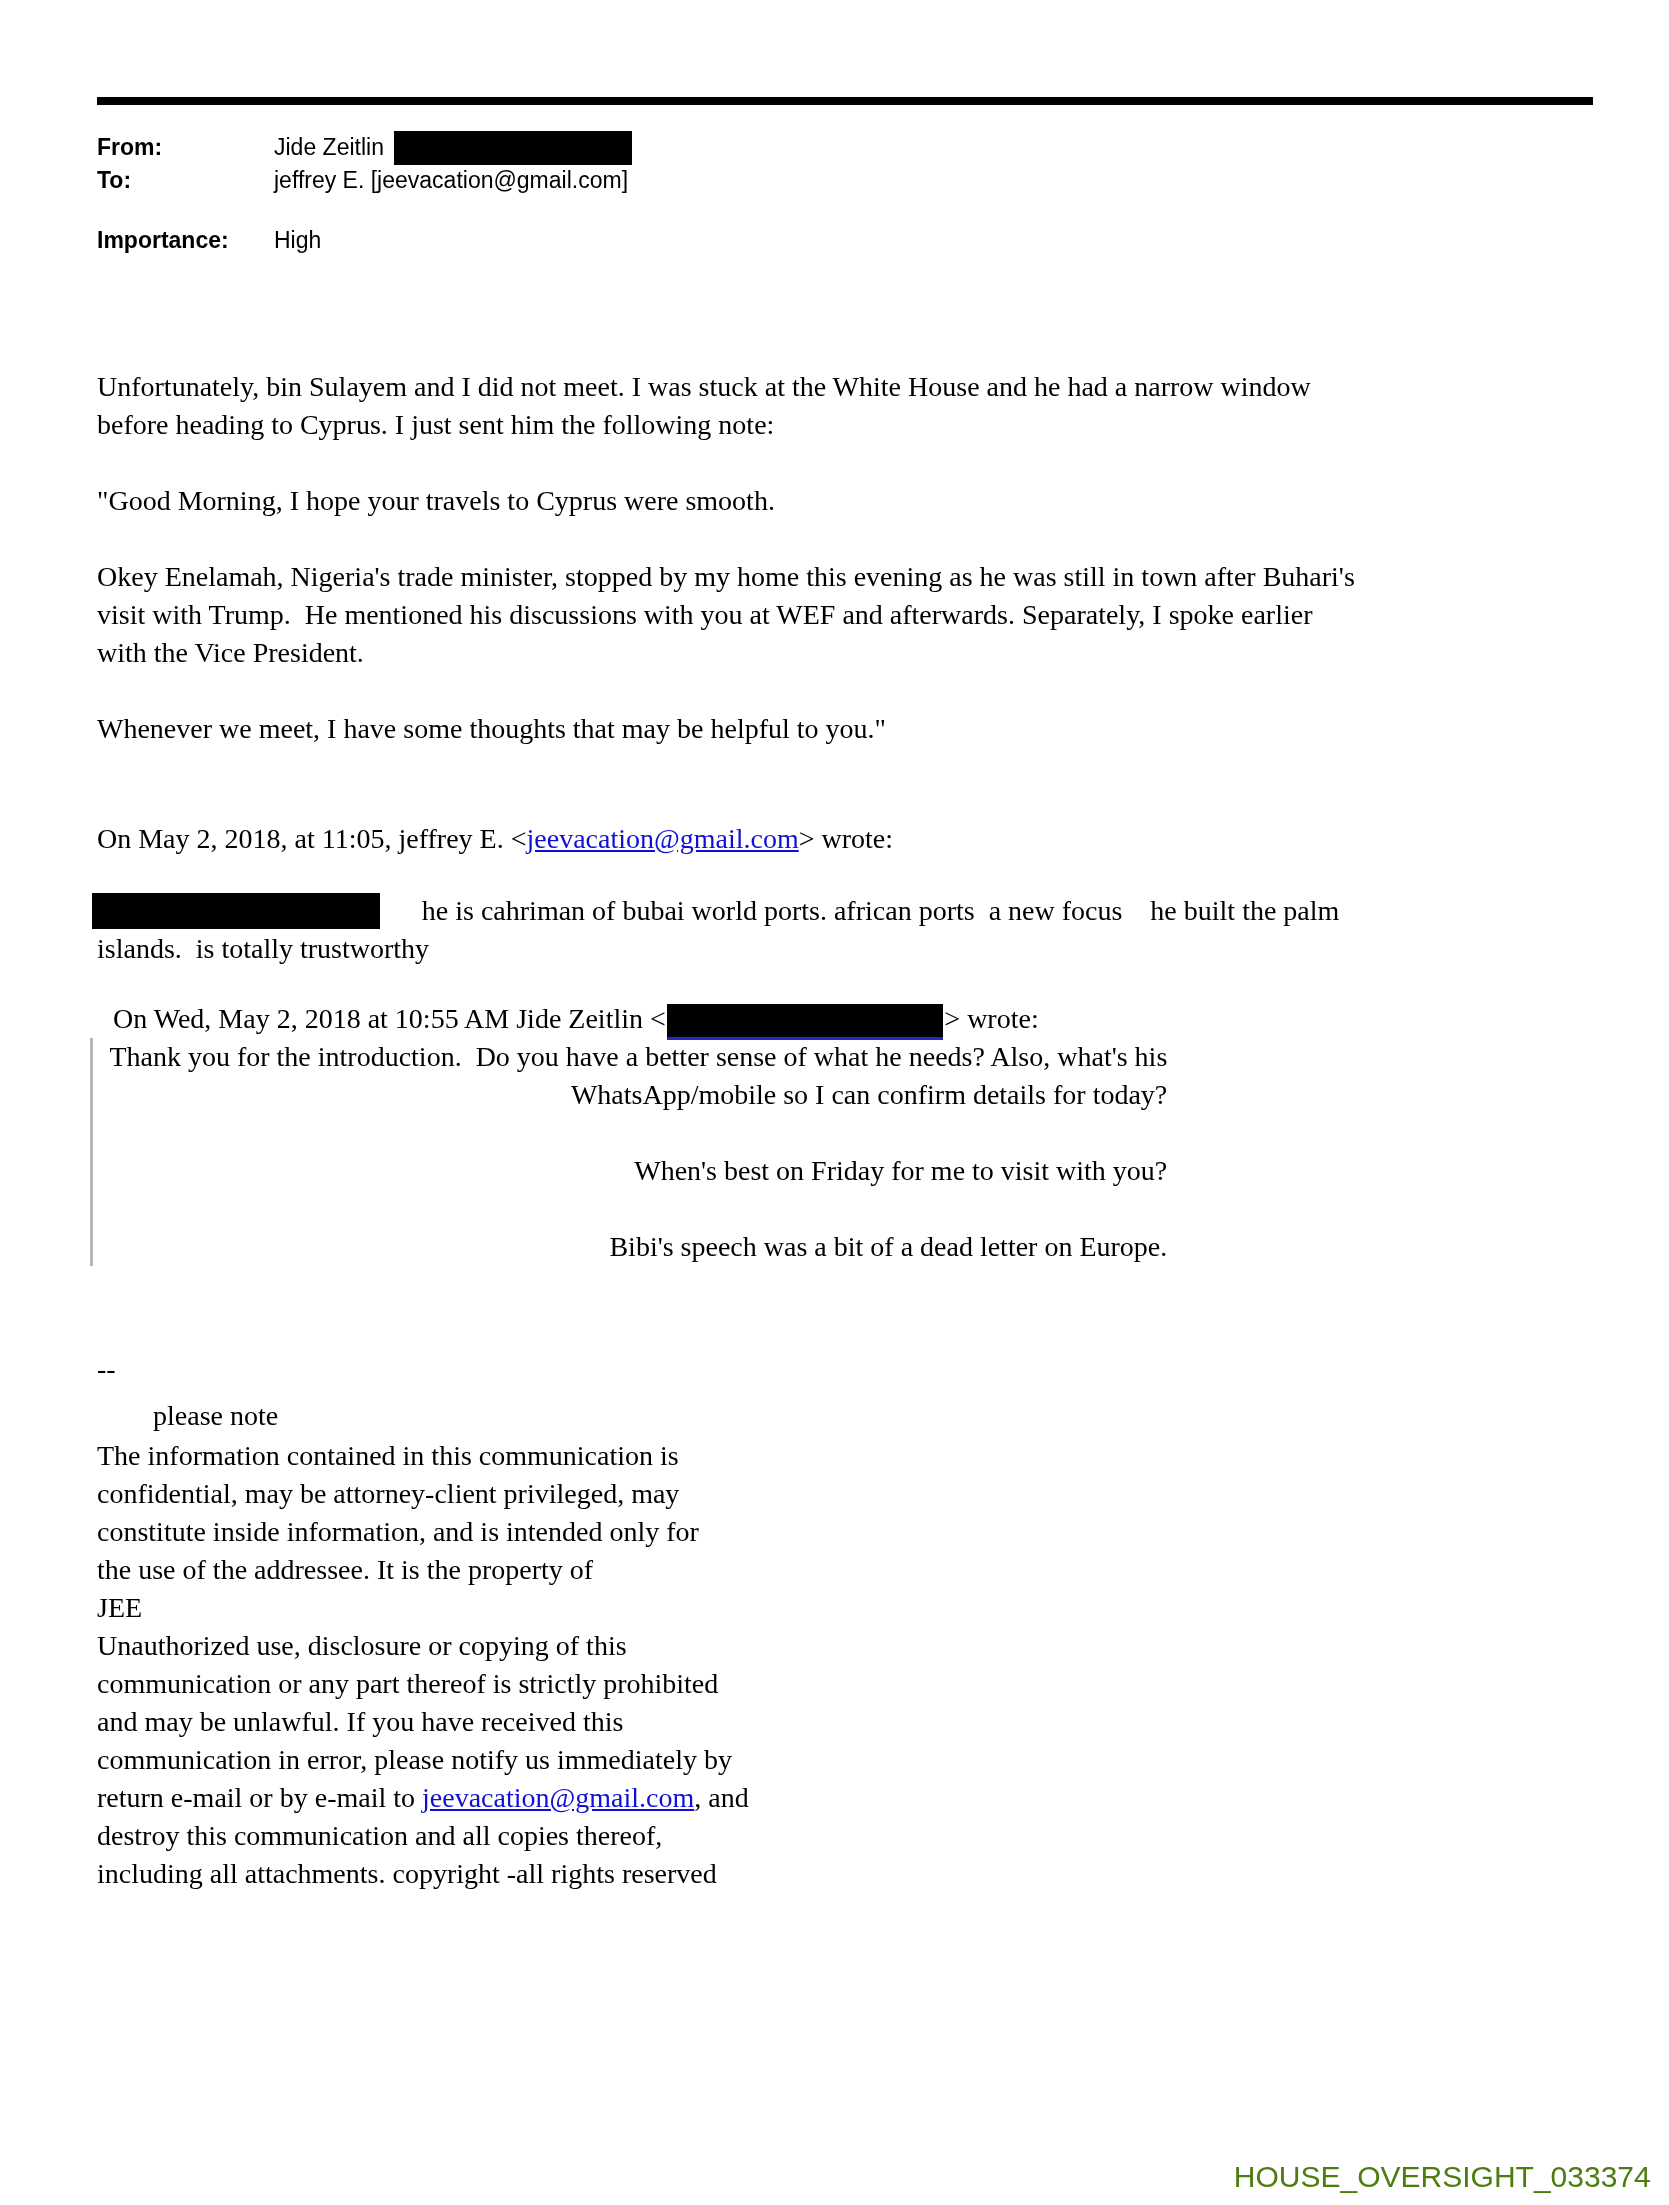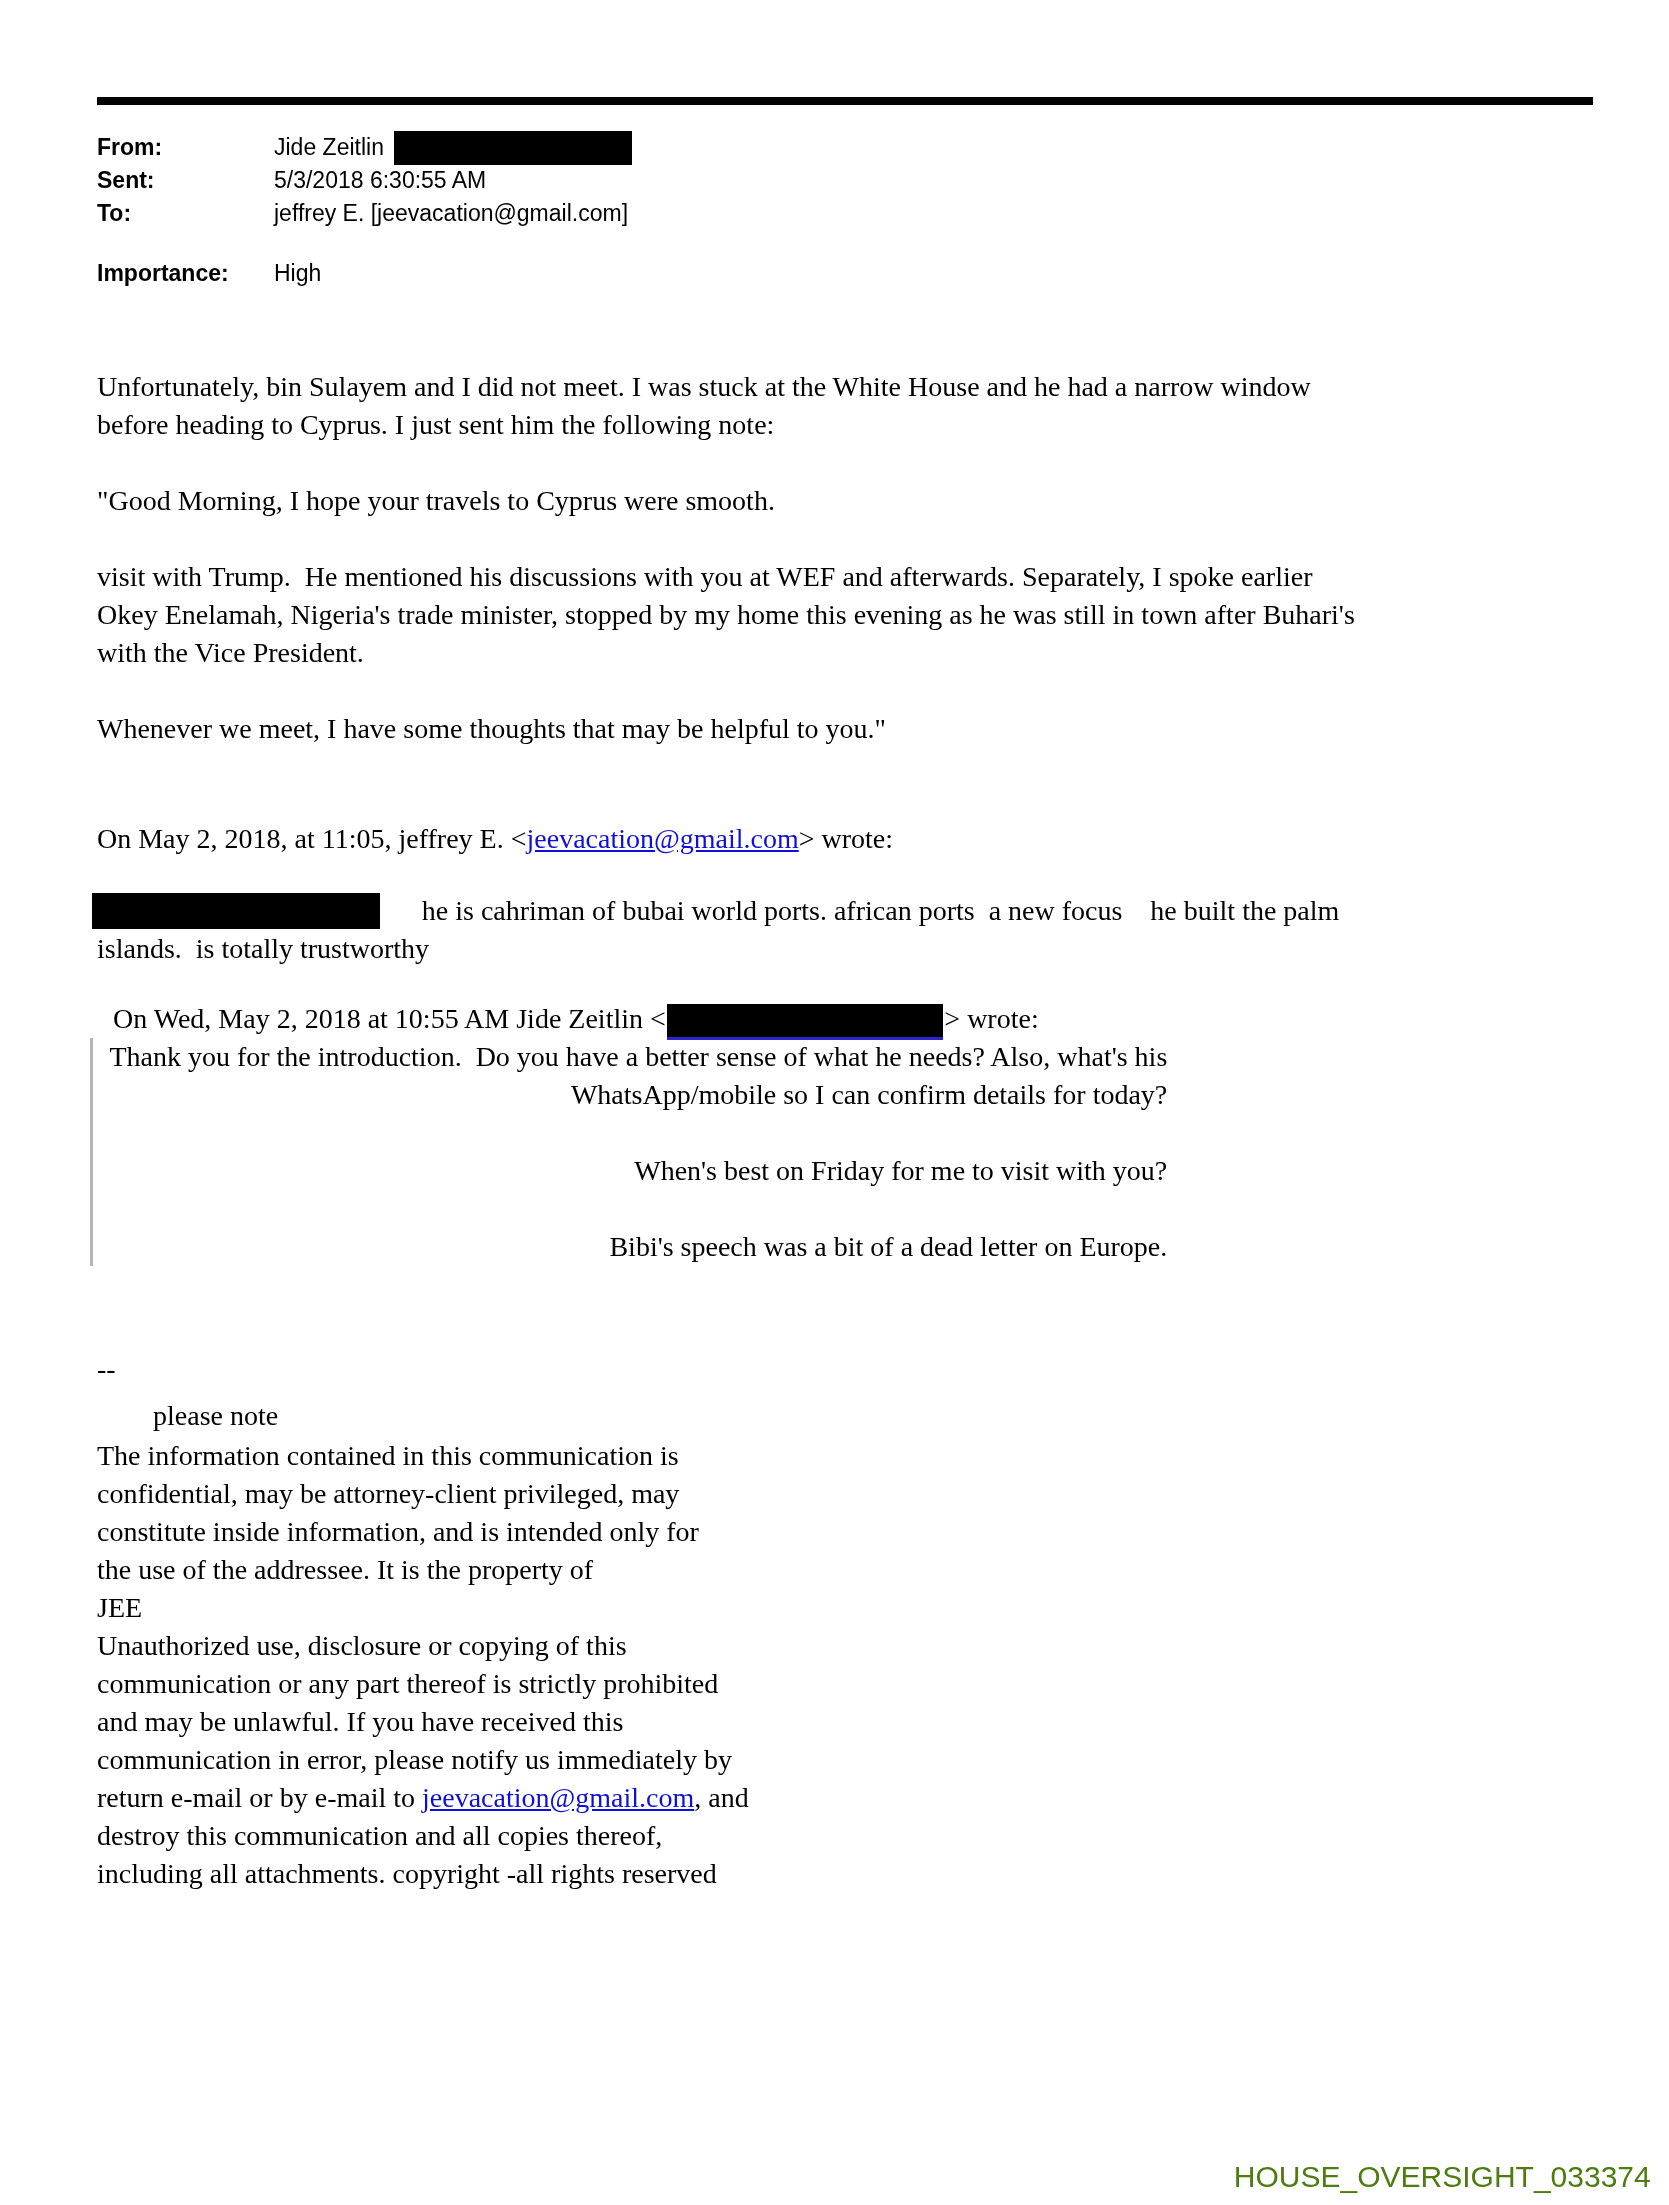--- a/index.html
+++ b/index.html
@@ -49,45 +49,41 @@
 
   <div id="top-rule"></div>
 
   <div id="header">
     <div class="hrow">
       <span class="hlabel">From:</span>
       <span class="hvalue">Jide Zeitlin</span>
       <span class="redaction" id="red-from"></span>
     </div>
     <div class="hrow">
-      <span class="hlabel">Sent:</span>
-      <span class="hvalue">5/3/2018 6:30:55 AM</span>
-    </div>
-    <div class="hrow">
       <span class="hlabel">To:</span>
       <span class="hvalue">jeffrey E. [jeevacation@gmail.com]</span>
     </div>
     <div class="hrow" id="importance-row">
       <span class="hlabel">Importance:</span>
       <span class="hvalue">High</span>
     </div>
   </div>
 
   <div id="p1" class="body-block">
       <div class="line"><span>Unfortunately, bin Sulayem and I did not meet. I was stuck at the White House and he had a narrow window</span></div>
       <div class="line"><span>before heading to Cyprus. I just sent him the following note:</span></div>
     </div>
 
   <div id="p2" class="body-block">
     <div class="line">"Good Morning, I hope your travels to Cyprus were smooth.</div>
   </div>
 
   <div id="p3" class="body-block">
+      <div class="line"><span>Okey Enelamah, Nigeria's trade minister, stopped by my home this evening as he was still in town after Buhari's</span></div>
       <div class="line"><span>visit with Trump.  He mentioned his discussions with you at WEF and afterwards. Separately, I spoke earlier</span></div>
-      <div class="line"><span>Okey Enelamah, Nigeria's trade minister, stopped by my home this evening as he was still in town after Buhari's</span></div>
       <div class="line"><span>with the Vice President.</span></div>
     </div>
 
   <div id="p4" class="body-block">
     <div class="line">Whenever we meet, I have some thoughts that may be helpful to you."</div>
   </div>
 
   <div id="q1line" class="body-block">
     <div class="line"><span>On May 2, 2018, at 11:05, jeffrey E. &lt;</span><a class="email-link">jeevacation@gmail.com</a><span>&gt; wrote:</span></div>
   </div>

